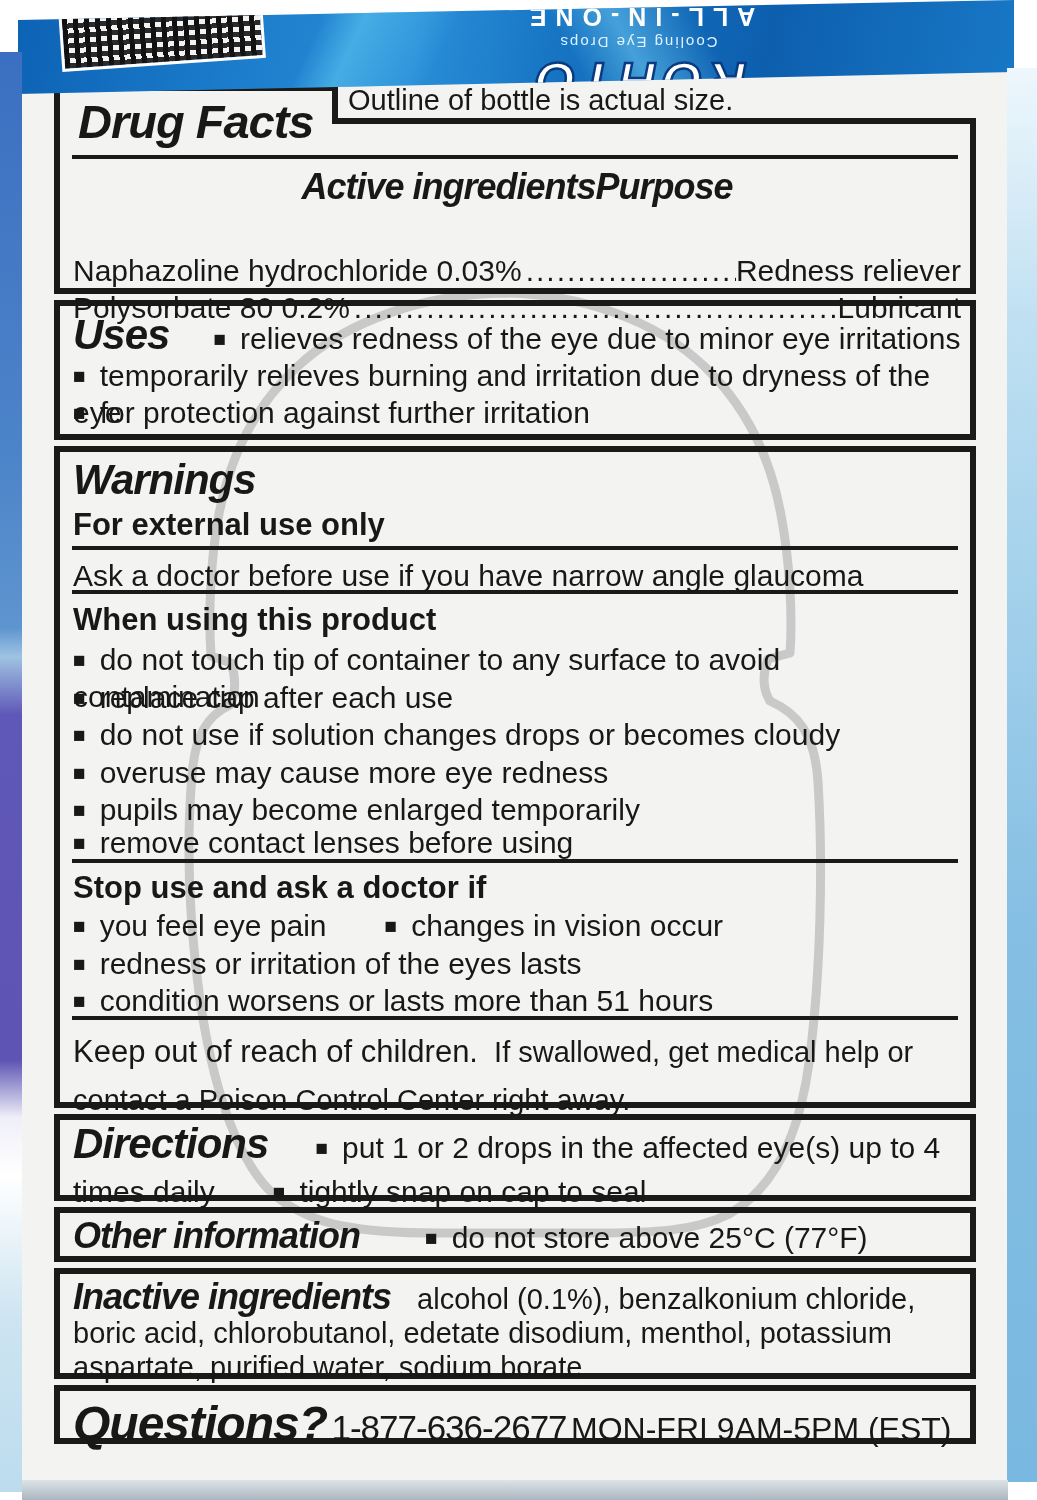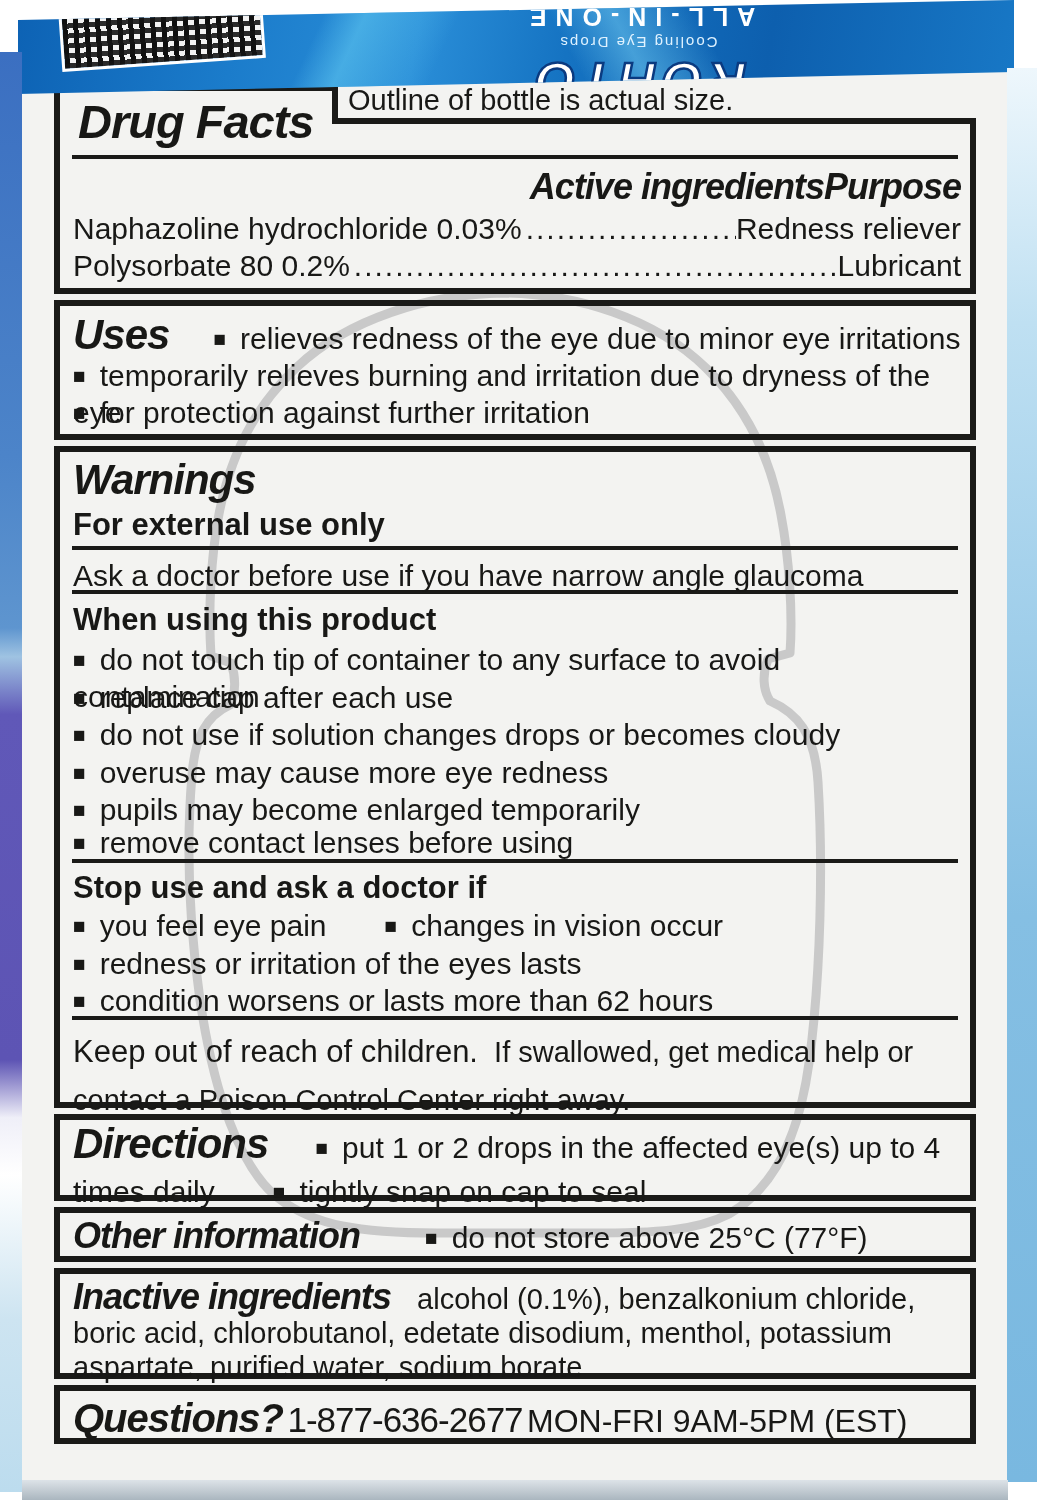--- a/index.html
+++ b/index.html
@@ -7,30 +7,30 @@
         font-family:"Liberation Sans",sans-serif;color:#181816;}
   .boxfront{position:absolute;left:22px;top:58px;width:986px;height:1424px;background:#f3f3f1;z-index:0;}
   .lines{position:absolute;left:0;top:0;z-index:1;}
   .sec{position:absolute;left:73px;width:888px;z-index:2;}
   .t{font-size:30px;line-height:37px;}
   .b{font-weight:normal;margin-top:8px;}
   .it{font-style:italic;font-weight:bold;letter-spacing:-1px;}
   .h-df{font-size:47px;}
   .h-big{font-size:42px;}
   .h-med{font-size:36px;}
-  .h-q{font-size:40px;}
+  .h-q{font-size:48px;}
   .bold31{font-weight:bold;font-size:31px;line-height:37px;}
   .sq::before{content:"\25A0";font-size:21px;margin-right:14px;vertical-align:3px;}
   .gap{display:inline-block;width:44px;}
   .gap2{display:inline-block;width:58px;}
-  .air{display:flex;align-items:flex-end;font-size:30px;}
+  .air{display:flex;align-items:flex-end;font-size:30px;margin-top:42px;}
   .air .nm{white-space:nowrap;}
   .air .leader{flex:1;overflow:hidden;white-space:nowrap;letter-spacing:2px;padding:0 4px;}
   .air .pp{white-space:nowrap;}
-  .headrow{display:flex;justify-content:flex-end;align-items:baseline;}
+  .headrow{display:flex;justify-content:center;align-items:baseline;}
   
   .flap{position:absolute;left:18px;top:0;width:996px;height:100px;z-index:3;
         clip-path:polygon(0 20%,100% 0,100% 72%,0 94%);
         background:
           linear-gradient(115deg, rgba(255,255,255,0) 30%, rgba(98,203,242,.55) 34%, rgba(255,255,255,0) 43%),
           linear-gradient(62deg, rgba(255,255,255,0) 55%, rgba(120,210,245,.5) 61%, rgba(255,255,255,0) 69%),
           linear-gradient(100deg,#0d62b4 0%,#1b7ccb 22%,#2a8ed8 40%,#1573c2 55%,#0d5fae 75%,#1878c6 100%);}
   .qr{position:absolute;left:42px;top:3px;width:198px;height:56px;transform:rotate(-4deg);
       border:3px solid #ffffff;
       background:
@@ -129,21 +129,21 @@
   <div class="sec sq t" style="top:679px">replace cap after each use</div>
   <div class="sec sq t" style="top:716px">do not use if solution changes drops or becomes cloudy</div>
   <div class="sec sq t" style="top:754px">overuse may cause more eye redness</div>
   <div class="sec sq t" style="top:791px">pupils may become enlarged temporarily</div>
   <div class="sec sq t" style="top:824px">remove contact lenses before using</div>
   <div class="sec bold31" style="top:869px">Stop use and ask a doctor if</div>
   <div class="sec t" style="top:907px">
     <span class="sq">you feel eye pain</span><span class="gap2"></span><span class="sq">changes in vision occur</span>
   </div>
   <div class="sec sq t" style="top:945px">redness or irritation of the eyes lasts</div>
-  <div class="sec sq t" style="top:982px">condition worsens or lasts more than 62 hours</div>
+  <div class="sec sq t" style="top:982px">condition worsens or lasts more than 51 hours</div>
   <div class="sec" style="top:1028px;font-size:29px;line-height:48px">
     <span class="b" style="font-size:31px">Keep out of reach of children.</span><span>&nbsp; If swallowed, get medical help or contact a Poison Control Center right away.</span>
   </div>
 
   <div class="sec" style="top:1124px;line-height:40px">
     <span class="it h-big" style="margin-right:47px">Directions</span><span class="sq t">put 1 or 2 drops in the affected eye(s) up to 4 times daily</span><span class="gap2"></span><span class="sq t">tightly snap on cap to seal</span>
   </div>
 
   <div class="sec" style="top:1215px">
     <span class="it h-med" style="margin-right:65px">Other information</span><span class="sq t">do not store above 25°C (77°F)</span>

